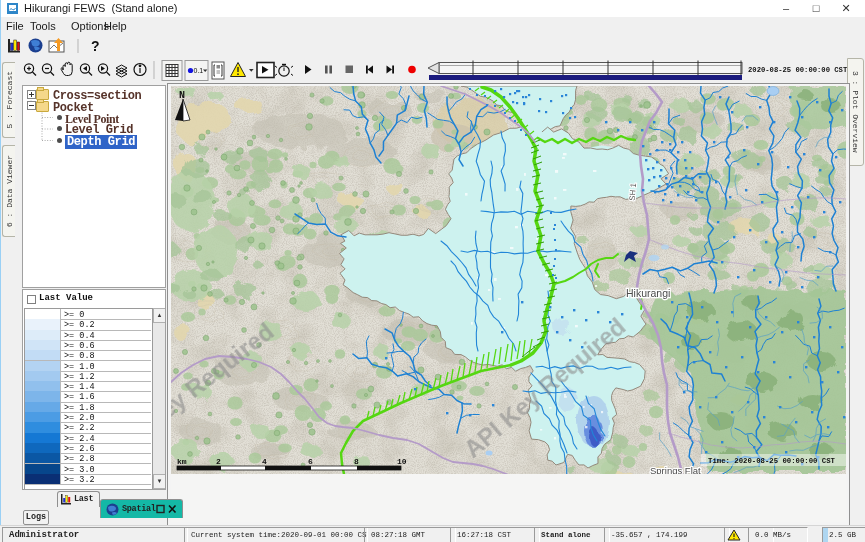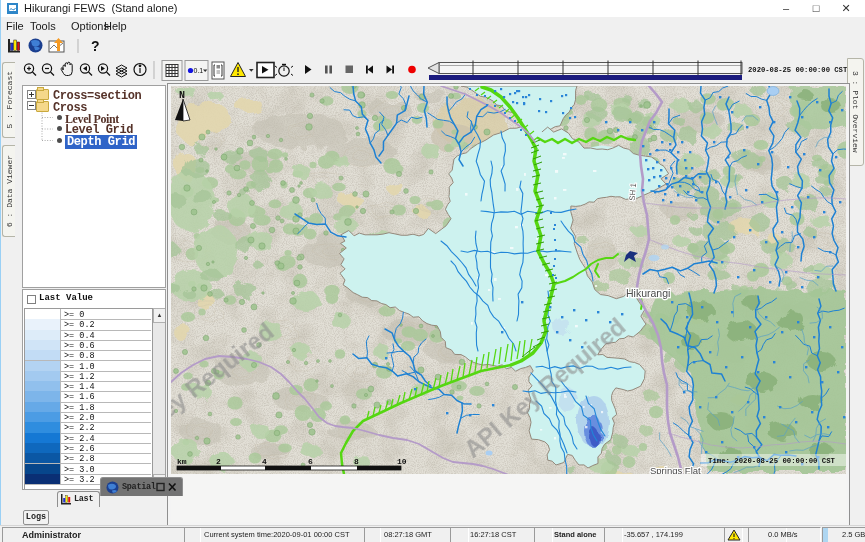--- a/index.html
+++ b/index.html
@@ -52,22 +52,22 @@
   #mapwrap{left:167px;top:83px;width:681px;height:441px;background:#f4f4f4;border:1px solid #8f8f8f;}
   #mapsvg{position:absolute;left:3px;top:2px;}
   
   .btab{position:absolute;background:#f0f0f0;border:1px solid #8f8f8f;border-bottom:none;border-radius:3px 3px 0 0;
         font-family:"Liberation Mono",monospace;font-size:8.5px;letter-spacing:-0.3px;font-weight:bold;color:#222;}
   #logsbtn{left:23px;top:510px;width:24px;height:13px;border:1px solid #8f8f8f;border-radius:2px;background:#f2f2f2;
         font-family:"Liberation Mono",monospace;font-size:8.5px;font-weight:bold;color:#222;text-align:center;line-height:13px;}
   
   #status{left:0;top:525px;width:865px;height:17px;background:#f0f0f0;border-top:1px solid #d5d5d5;}
   .scell{position:absolute;top:1px;height:14px;border:1px solid;border-color:#9a9a9a #ffffff #ffffff #9a9a9a;
-         font-family:Liberation Sans, sans-serif;font-size:7.5px;color:#222;
-         padding-left:19px;line-height:14px;white-space:nowrap;overflow:hidden;}
+         font-family:Liberation Mono, monospace;font-size:7.5px;color:#222;
+         padding-left:6px;line-height:14px;white-space:nowrap;overflow:hidden;}
 </style></head>
 <body>
 
 <div class="abs" id="title"></div>
 <div class="abs" id="appicon">
     <svg width="11" height="11">
       <rect x="0" y="0" width="11" height="11" fill="#2e86c8"></rect>
       <rect x="2" y="2" width="7" height="6" fill="#fff"></rect>
       <path d="M2.5 7 Q4 4.5 5.5 6.5 Q7 8 8.5 5" stroke="#2e86c8" stroke-width="1" fill="none"></path>
     </svg>
@@ -218,21 +218,21 @@
       <line x1="19" y1="31.5" x2="30" y2="31.5"></line>
       <line x1="19" y1="43" x2="30" y2="43"></line>
       <line x1="19" y1="54.5" x2="30" y2="54.5"></line>
     </g>
   </svg>
   <div class="expander plus" style="left:4px;top:4px;"></div>
   <div class="folder" style="left:13px;top:3px;"></div>
   <div class="trow" style="left:30px;top:3px;">Cross=section</div>
   <div class="expander" style="left:4px;top:15px;"></div>
   <div class="folder" style="left:13px;top:15px;"></div>
-  <div class="trow" style="left:30px;top:15px;">Cross</div>
+  <div class="trow" style="left:30px;top:15px;">Pocket</div>
   <div class="bullet" style="left:34px;top:29px;"></div>
   <div class="trow" style="left:42px;top:26px;font-family:Liberation Serif, serif;">Level Point</div>
   <div class="bullet" style="left:34px;top:40px;"></div>
   <div class="trow" style="left:42px;top:37px;">Level Grid</div>
   <div class="bullet" style="left:34px;top:52px;"></div>
   <div class="trow sel" style="left:42px;top:49px;">Depth Grid</div>
 </div>
 
 <div class="abs" id="legend">
   <div id="lvbox"></div>
@@ -1503,21 +1503,21 @@
   </div>
 <div class="btab" style="left:57px;top:491px;width:41px;height:15px;">
   <svg width="12" height="12" style="position:absolute;left:2px;top:1px;">
       <path d="M1 1 L2.5 1 L2.5 10 L11 10 L11 11.5 L1 11.5 Z" fill="#222"></path>
       <rect x="3.2" y="5" width="2" height="4.5" fill="#2233cc"></rect>
       <rect x="5.7" y="2.5" width="2" height="7" fill="#ffee00" stroke="#333" stroke-width="0.4"></rect>
       <rect x="8.2" y="4" width="2" height="5.5" fill="#dd1111"></rect>
     </svg>
   <span style="position:absolute;left:16px;top:2px;">Last</span>
   </div>
-<div class="btab" style="left:100px;top:477px;width:81px;height:18px;background:#737373;">
+<div class="btab" style="left:100px;top:499px;width:81px;height:18px;background:#14b8a6;">
   <svg width="13" height="13" style="position:absolute;left:5px;top:3px;">
       <circle cx="6.5" cy="6.5" r="6" fill="#1b3f8f"></circle>
       <path d="M2 4 Q6 1.5 9.5 4 Q11 6.5 8 8 Q4 9.5 2.5 7 Z" fill="#3f7fd4"></path>
       <path d="M6 9.5 Q9 8.5 11 10 Q9.5 12.5 6.5 11.5 Z" fill="#3f7fd4"></path>
     </svg>
   <span style="position:absolute;left:21px;top:4px;">Spatial</span>
   <svg width="22" height="10" style="position:absolute;left:55px;top:4px;">
       <rect x="1" y="1.5" width="7" height="7" fill="none" stroke="#222" stroke-width="1.4"></rect>
       <path d="M13 1.5 L19.5 8.5 M19.5 1.5 L13 8.5" stroke="#111" stroke-width="1.6"></path>
     </svg>

